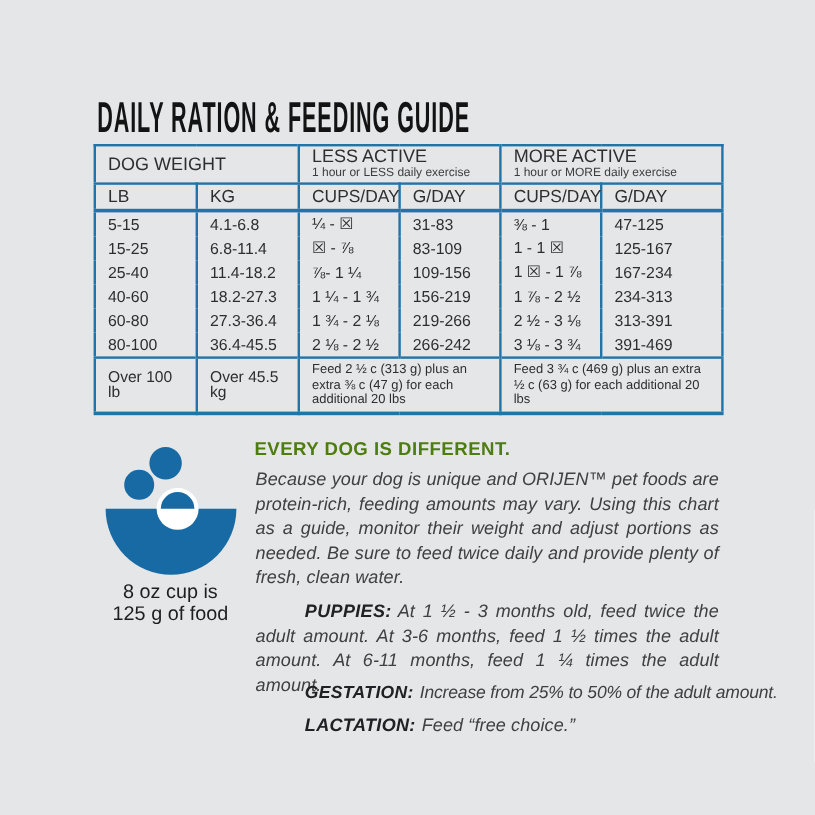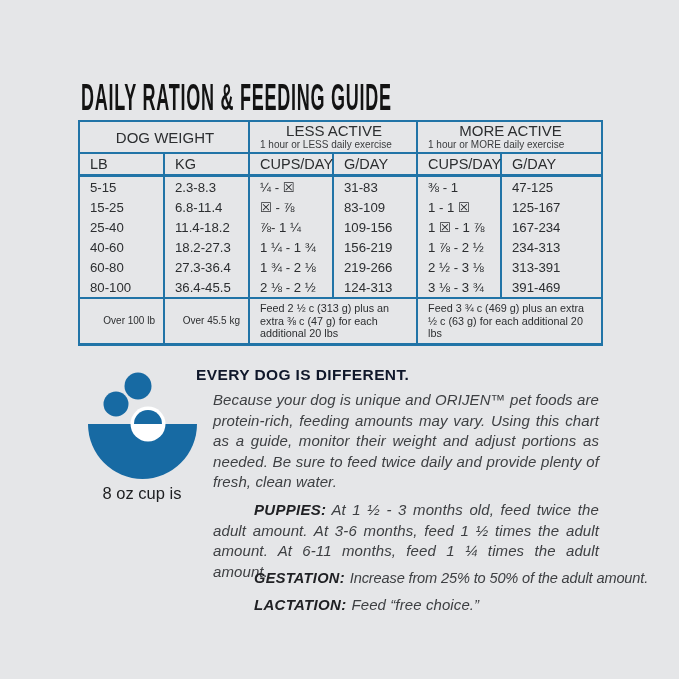--- a/index.html
+++ b/index.html
@@ -23,40 +23,40 @@
     transform:scaleX(.5);transform-origin:0 0;
   }
   
   .tbl{
     position:absolute;left:78px;top:120px;width:523px;
     border-collapse:collapse;table-layout:fixed;
     border:2px solid var(--blue);border-bottom-width:3px;
   }
   .tbl th,.tbl td{padding:0 8px 0 10px;text-align:left;font-weight:400;vertical-align:middle;}
   .group-row th{height:30px;border-bottom:2px solid var(--blue);}
-  .gh-main{display:block;font-size:15px;line-height:15px;color:var(--ink);text-align:center;}
+  .gh-main{display:block;font-size:15px;line-height:15px;color:var(--ink);}
   .gh-sub{display:block;font-size:10px;line-height:12px;color:#3a3c3e;margin-top:1px;}
   .col-row th{height:20px;font-size:14.5px;border-bottom:3px solid var(--blue);}
   .tbl tbody td{height:20px;font-size:13.2px;}
   .tbl tfoot td{
     height:26px;font-size:10.8px;line-height:12.5px;
     border-top:2px solid var(--blue);padding-top:3px;padding-bottom:3px;
   }
-  .tbl tfoot td.small{font-size:10px;text-align:right;}
+  .tbl tfoot td.small{font-size:13px;}
   .vline{border-left:2px solid var(--blue);}
   
   .bowl{position:absolute;left:84px;top:365px;width:115px;height:118px;}
   .cup-note{
     position:absolute;left:78px;top:484px;width:128px;text-align:center;
     font-size:16.5px;line-height:19px;color:#1d1e20;
   }
   
   .heading{
-    position:absolute;left:196px;top:366px;
-    font-size:15.5px;font-weight:700;letter-spacing:.4px;color:#0f172a;
+    position:absolute;left:212px;top:366px;
+    font-size:15.5px;font-weight:700;letter-spacing:.4px;color:#4d7c0f;
   }
   .para{
     position:absolute;left:213px;width:386px;margin:0;
     font-size:15px;line-height:20.5px;letter-spacing:.1px;
     text-align:justify;color:var(--body);font-style:italic;
   }
   .para strong{color:#202124;margin-right:5px;letter-spacing:.3px;margin-left:41px;}
   .intro{top:390px;}
   .puppies{top:500px;}
   .gestation{top:568px;white-space:nowrap;font-size:14.6px;letter-spacing:-.15px;text-align:right;}
@@ -97,21 +97,21 @@
         <th class="vline">KG</th>
         <th class="vline">CUPS/DAY</th>
         <th class="vline">G/DAY</th>
         <th class="vline">CUPS/DAY</th>
         <th class="vline">G/DAY</th>
       </tr>
     </thead>
     <tbody>
       <tr>
         <td>5-15</td>
-        <td class="vline">2.3-8.3</td>
+        <td class="vline">4.1-6.8</td>
         <td class="vline">¼ - ☒</td>
         <td class="vline">31-83</td>
         <td class="vline">⅜ - 1</td>
         <td class="vline">47-125</td>
       </tr>
       <tr>
         <td>15-25</td>
         <td class="vline">6.8-11.4</td>
         <td class="vline">☒ - ⅞</td>
         <td class="vline">83-109</td>
@@ -139,21 +139,21 @@
         <td class="vline">27.3-36.4</td>
         <td class="vline">1 ¾ - 2 ⅛</td>
         <td class="vline">219-266</td>
         <td class="vline">2 ½ - 3 ⅛</td>
         <td class="vline">313-391</td>
       </tr>
       <tr>
         <td>80-100</td>
         <td class="vline">36.4-45.5</td>
         <td class="vline">2 ⅛ - 2 ½</td>
-        <td class="vline">124-313</td>
+        <td class="vline">266-242</td>
         <td class="vline">3 ⅛ - 3 ¾</td>
         <td class="vline">391-469</td>
       </tr>
     </tbody>
     <tfoot>
       <tr>
         <td class="small">Over 100 lb</td>
         <td class="small vline">Over 45.5 kg</td>
         <td colspan="2" class="vline">Feed 2 ½ c (313 g) plus an extra ⅜ c (47 g) for each additional 20 lbs</td>
         <td colspan="2" class="vline">Feed 3 ¾ c (469 g) plus an extra ½ c (63 g) for each additional 20 lbs</td>
@@ -164,20 +164,21 @@
   <svg class="bowl" viewBox="0 0 115 118" xmlns="http://www.w3.org/2000/svg">
     <circle cx="54" cy="21" r="13.5" fill="#176aa3"></circle>
     <circle cx="32" cy="39" r="12.5" fill="#176aa3"></circle>
     <path d="M4,59 H113 A54.5,55 0 0 1 4,59 Z" fill="#176aa3"></path>
     <circle cx="64" cy="59" r="17.5" fill="#ffffff"></circle>
     <path d="M50,59 A14,14 0 0 1 78,59 Z" fill="#176aa3"></path>
   </svg>
 
   <div class="cup-note">
     <div>8 oz cup is</div>
+    <div>125 g of food</div>
   </div>
 
   <div class="heading">EVERY DOG IS DIFFERENT.</div>
 
   <p class="para intro">Because your dog is unique and ORIJEN™ pet foods are protein-rich, feeding amounts may vary. Using this chart as a guide, monitor their weight and adjust portions as needed. Be sure to feed twice daily and provide plenty of fresh, clean water.</p>
 
   <p class="para puppies">
     <strong>PUPPIES:</strong><span>At 1 ½ - 3 months old, feed twice the adult amount. At 3-6 months, feed 1 ½ times the adult amount. At 6-11 months, feed 1 ¼ times the adult amount.</span>
   </p>
 

